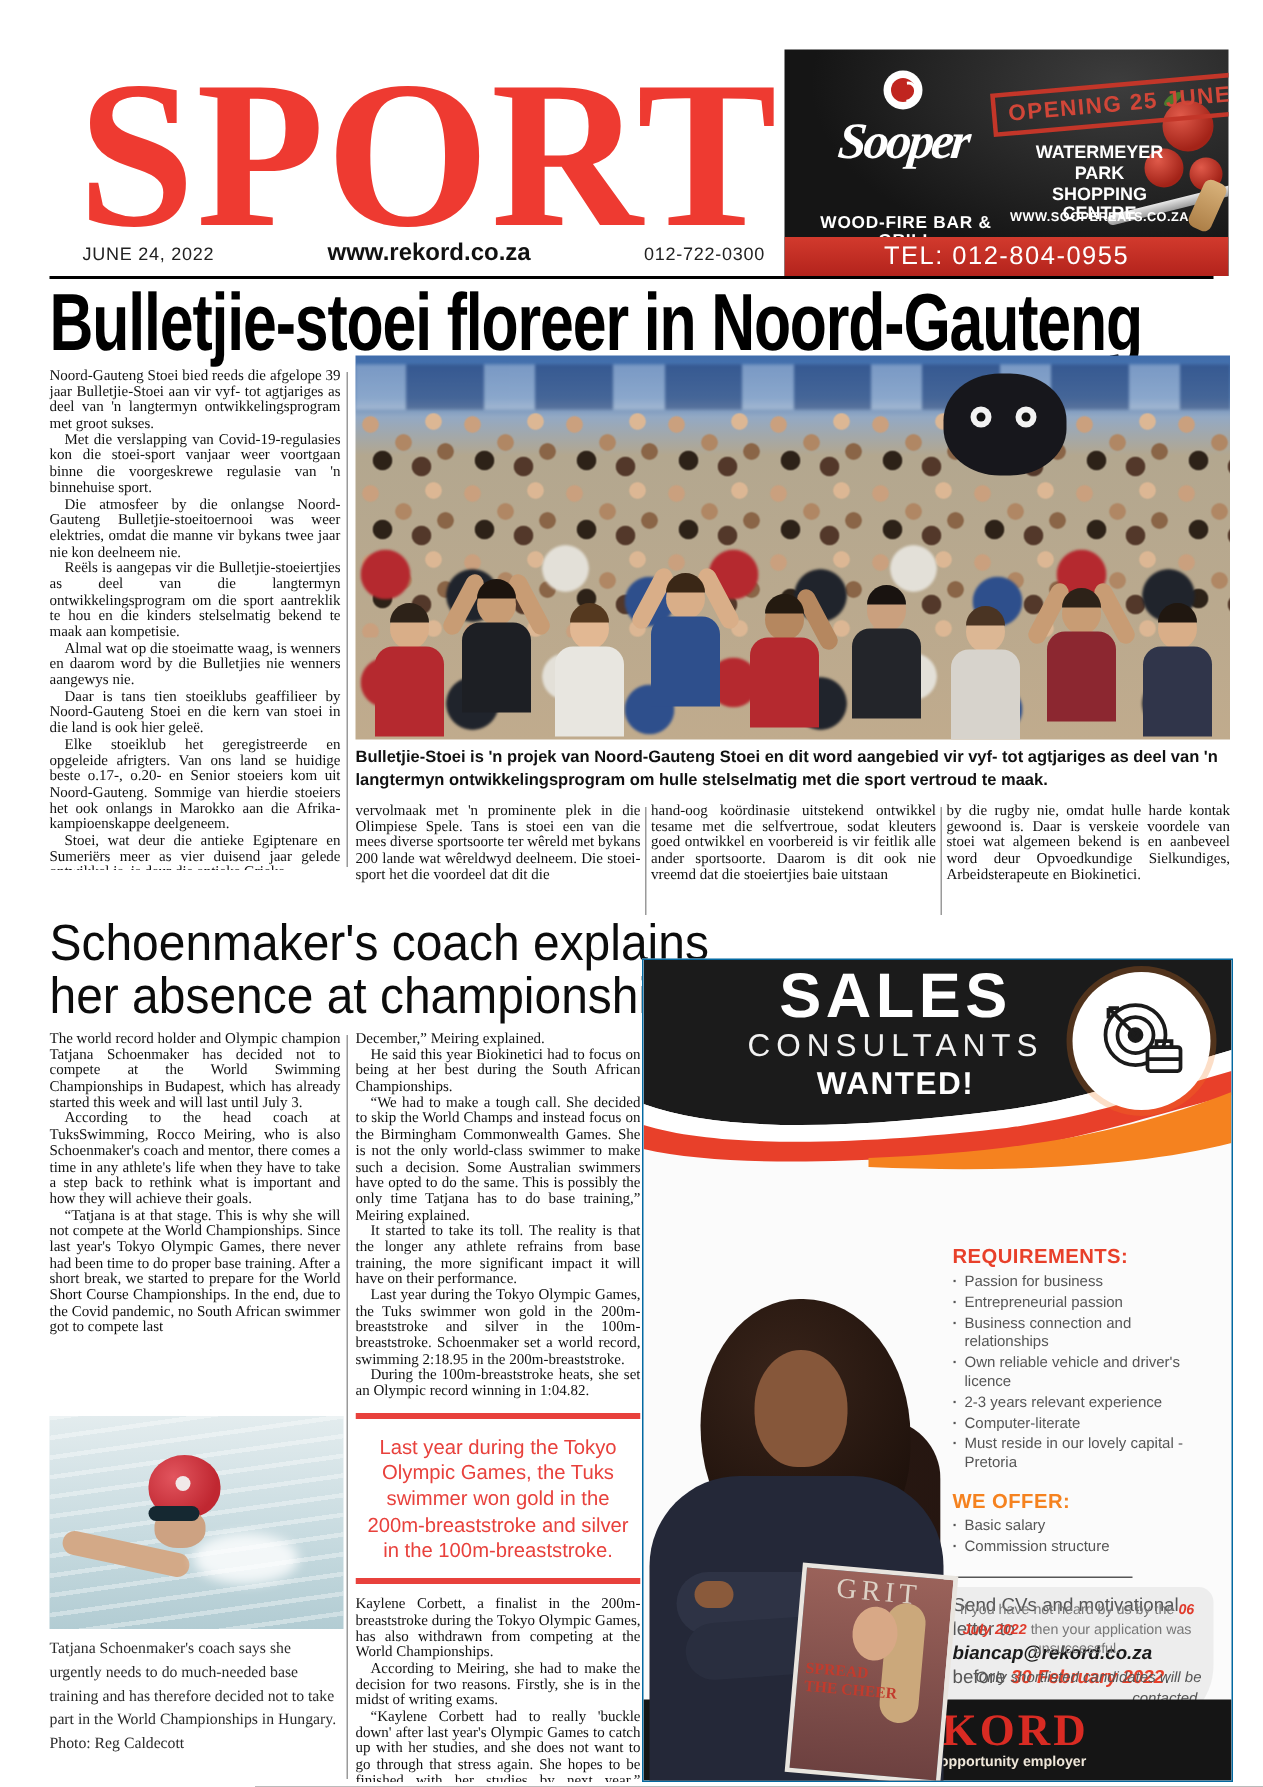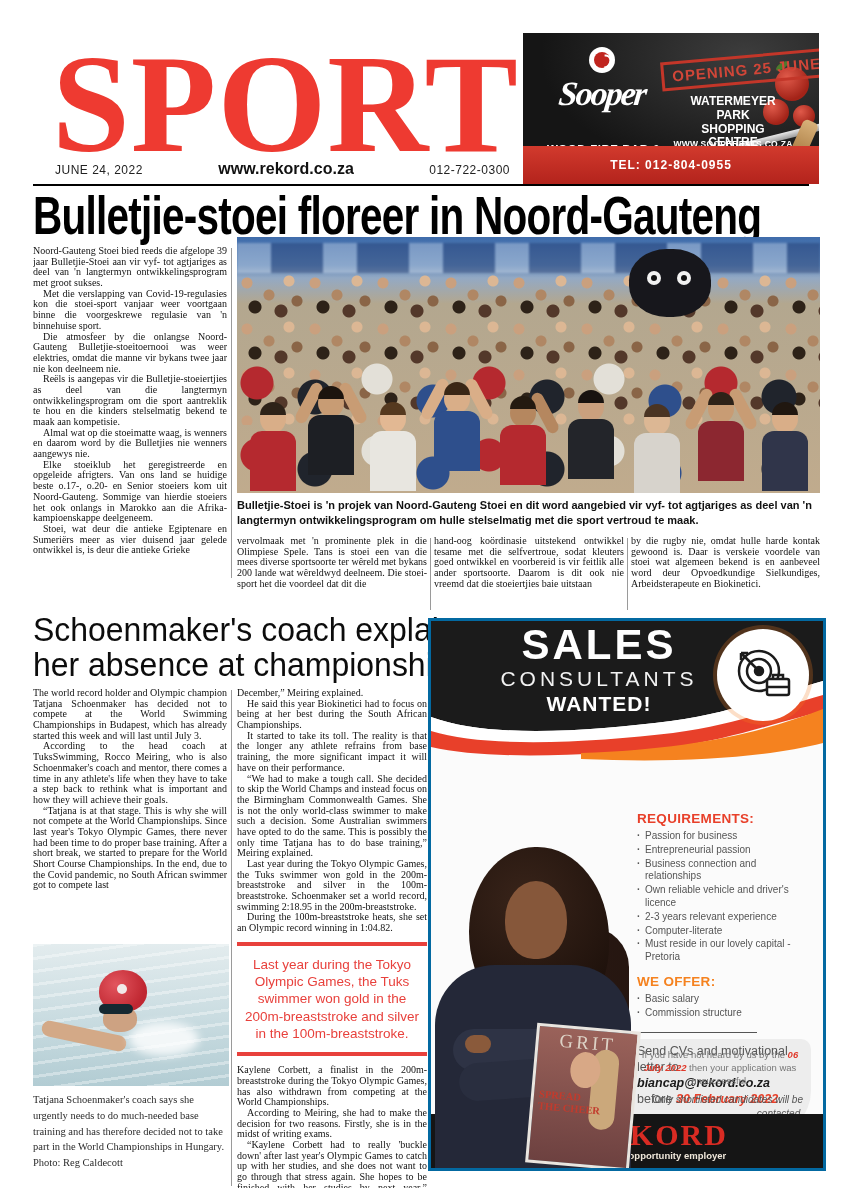--- a/index.html
+++ b/index.html
@@ -26,22 +26,22 @@
   .sp-badge-core{position:absolute;left:5px;top:5px;width:16px;height:16px;border-radius:50%;background:#c0251f;}
   .sp-badge-hook{position:absolute;left:9px;top:7px;width:9px;height:11px;border:2.5px solid #fff;border-color:#fff #fff transparent transparent;border-radius:50%;transform:rotate(40deg);}
   .sp-logo{font-family:"Liberation Serif",serif;font-style:italic;font-weight:bold;font-size:34px;
     line-height:.9;color:#fff;transform:skewX(-6deg);letter-spacing:-2px;}
   .sp-wood{position:absolute;left:6px;top:110px;width:150px;text-align:center;font-weight:bold;font-size:11.5px;letter-spacing:.5px;}
   .sp-see{position:absolute;left:6px;top:124px;width:150px;text-align:center;font-weight:bold;font-size:10.5px;color:#c0251f;letter-spacing:1px;}
   .sp-stamp{position:absolute;left:138px;top:22px;padding:3px 8px;border:3px solid #c33629;color:#d14638;
     font-weight:bold;font-size:15px;letter-spacing:1px;transform:rotate(-5deg);white-space:nowrap;}
   .sp-loc{position:absolute;left:150px;top:62px;width:120px;text-align:center;font-weight:bold;font-size:12px;line-height:1.15;}
   .sp-web{position:absolute;left:144px;top:106px;width:132px;text-align:center;font-weight:bold;font-size:8.5px;letter-spacing:.3px;}
-  .sp-telband{position:absolute;left:0;bottom:0;width:100%;height:38px;background:linear-gradient(#d23a2d,#b3231c);
-    display:flex;align-items:center;justify-content:center;font-weight:bold;font-size:12px;letter-spacing:1px;}
+  .sp-telband{position:absolute;left:0;bottom:0;width:100%;height:26px;background:linear-gradient(#d23a2d,#b3231c);
+    display:flex;align-items:center;justify-content:center;font-weight:normal;font-size:17px;letter-spacing:1px;}
   
   .headline1{position:absolute;left:33px;top:188px;font-family:"Liberation Sans",sans-serif;
     font-weight:bold;font-size:54px;line-height:1;color:#000;letter-spacing:-1px;
     transform:scaleX(.75);transform-origin:left top;white-space:nowrap;}
   
   .body-col{position:absolute;font-size:10px;line-height:1.07;text-align:justify;color:#111;overflow:hidden;}
   .body-col p{margin:0;}
   .body-col p + p{text-indent:10px;}
   .col-rule{position:absolute;width:1px;background:#9a9a9a;}
   
@@ -90,22 +90,22 @@
   .p2-capdot{position:absolute;left:84px;top:40px;width:10px;height:10px;background:#f1e9e9;border-radius:50%;}
   .p2-face{position:absolute;left:70px;top:62px;width:34px;height:26px;border-radius:45%;background:#cda282;}
   .p2-goggle{position:absolute;left:66px;top:60px;width:34px;height:10px;border-radius:5px;background:#152831;}
   .p2-arm{position:absolute;left:8px;top:84px;width:86px;height:16px;border-radius:9px;background:#d3a987;transform:rotate(12deg);}
   .p2-splash{position:absolute;left:96px;top:78px;width:70px;height:34px;border-radius:50%;background:rgba(255,255,255,.8);filter:blur(4px);}
   .caption2{position:absolute;left:33px;top:1092px;width:196px;font-family:Liberation Serif, serif;
     font-size:10.5px;line-height:1.5;color:#2b2b2b;}
   .quote{border-top:4px solid #e8413c;border-bottom:4px solid #e8413c;margin:8px 0 9px 0;padding:10px 1px;
     font-family:"Liberation Sans",sans-serif;font-size:13.5px;line-height:1.28;color:#e8413c;text-align:center;}
   
-  .sales{position:absolute;left:428px;top:618px;width:392px;height:547px;background:#fbfbfb;
-    border:3px solid #0369a1;overflow:hidden;font-family:"Liberation Sans",sans-serif;}
+  .sales{position:absolute;left:428px;top:639px;width:392px;height:547px;background:#fbfbfb;
+    border:1px solid #0369a1;overflow:hidden;font-family:"Liberation Sans",sans-serif;}
   .sa-header{position:absolute;left:0;top:0;width:392px;height:140px;}
   .sa-text{position:absolute;left:42px;top:2px;width:252px;text-align:center;color:#fff;}
   .sa-title{font-size:42px;font-weight:bold;letter-spacing:3px;line-height:1.05;}
   .sa-sub{font-size:21px;letter-spacing:4px;color:#f2f2f2;line-height:1.15;}
   .sa-wanted{font-size:21px;font-weight:bold;letter-spacing:1px;line-height:1.2;}
   .sa-icon{position:absolute;right:14px;top:8px;width:92px;height:92px;background:#fff;border-radius:50%;
     display:flex;align-items:center;justify-content:center;box-shadow:0 0 0 4px rgba(244,123,32,.25);}
   .sa-intro{position:absolute;left:24px;top:125px;width:344px;text-align:center;font-weight:bold;
     font-size:12px;line-height:1.35;color:#16202d;}
   .sa-right{position:absolute;left:206px;top:190px;width:174px;}
@@ -181,20 +181,21 @@
   </div>
 
   <div class="headline1">Bulletjie-stoei floreer in Noord-Gauteng</div>
 
   <div class="body-col" style="left:33px;top:246px;width:194px;height:334px;">
       <p class="">Noord-Gauteng Stoei bied reeds die afgelope 39 jaar Bulletjie-Stoei aan vir vyf- tot agtjariges as deel van 'n langtermyn ontwikkelingsprogram met groot sukses.</p>
       <p class="">Met die verslapping van Covid-19-regulasies kon die stoei-sport vanjaar weer voortgaan binne die voorgeskrewe regulasie van 'n binnehuise sport.</p>
       <p class="">Die atmosfeer by die onlangse Noord-Gauteng Bulletjie-stoeitoernooi was weer elektries, omdat die manne vir bykans twee jaar nie kon deelneem nie.</p>
       <p class="">Reëls is aangepas vir die Bulletjie-stoeiertjies as deel van die langtermyn ontwikkelingsprogram om die sport aantreklik te hou en die kinders stelselmatig bekend te maak aan kompetisie.</p>
       <p class="">Almal wat op die stoeimatte waag, is wenners en daarom word by die Bulletjies nie wenners aangewys nie.</p>
+      <p class="">Daar is tans tien stoeiklubs geaffilieer by Noord-Gauteng Stoei en die kern van stoei in die land is ook hier geleë.</p>
       <p class="">Elke stoeiklub het geregistreerde en opgeleide afrigters. Van ons land se huidige beste o.17-, o.20- en Senior stoeiers kom uit Noord-Gauteng. Sommige van hierdie stoeiers het ook onlangs in Marokko aan die Afrika-kampioenskappe deelgeneem.</p>
       <p class="">Stoei, wat deur die antieke Egiptenare en Sumeriërs meer as vier duisend jaar gelede ontwikkel is, is deur die antieke Grieke</p>
     </div>
   <div class="col-rule" style="left:231px;top:248px;height:330px;"></div>
 
   <div class="photo1">
     <div class="p1-banner"></div>
     <div class="p1-crowd"></div>
     <div class="p1-shirts"></div>
     <div class="mascot">
@@ -288,22 +289,22 @@
     <div class="p2-capdot"></div>
     <div class="p2-face"></div>
     <div class="p2-goggle"></div>
   </div>
   <div class="caption2">Tatjana Schoenmaker's coach says she urgently needs to do much-needed base training and has therefore decided not to take part in the World Championships in Hungary. Photo: Reg Caldecott</div>
 
   <div style="position:absolute;left:237px;top:688px;width:190px;height:500px;overflow:hidden;">
     <div class="body-col" style="position:static;width:190px;">
         <p class="">December,” Meiring explained.</p>
         <p class="">He said this year Biokinetici had to focus on being at her best during the South African Championships.</p>
+        <p class="">“We had to make a tough call. She decided to skip the World Champs and instead focus on the Birmingham Commonwealth Games. She is not the only world-class swimmer to make such a decision. Some Australian swimmers have opted to do the same. This is possibly the only time Tatjana has to do base training,” Meiring explained.</p>
         <p class="">It started to take its toll. The reality is that the longer any athlete refrains from base training, the more significant impact it will have on their performance.</p>
-        <p class="">“We had to make a tough call. She decided to skip the World Champs and instead focus on the Birmingham Commonwealth Games. She is not the only world-class swimmer to make such a decision. Some Australian swimmers have opted to do the same. This is possibly the only time Tatjana has to do base training,” Meiring explained.</p>
         <p class="">Last year during the Tokyo Olympic Games, the Tuks swimmer won gold in the 200m-breaststroke and silver in the 100m-breaststroke. Schoenmaker set a world record, swimming 2:18.95 in the 200m-breaststroke.</p>
         <p class="">During the 100m-breaststroke heats, she set an Olympic record winning in 1:04.82.</p>
       </div>
     <div class="quote">Last year during the Tokyo Olympic Games, the Tuks swimmer won gold in the 200m-breaststroke and silver in the 100m-breaststroke.</div>
     <div class="body-col" style="position:static;width:190px;">
         <p class="">Kaylene Corbett, a finalist in the 200m-breaststroke during the Tokyo Olympic Games, has also withdrawn from competing at the World Championships.</p>
         <p class="">According to Meiring, she had to make the decision for two reasons. Firstly, she is in the midst of writing exams.</p>
         <p class="">“Kaylene Corbett had to really 'buckle down' after last year's Olympic Games to catch up with her studies, and she does not want to go through that stress again. She hopes to be finished with her studies by next year,” Meiring remarked.</p>
       </div>
   </div>

